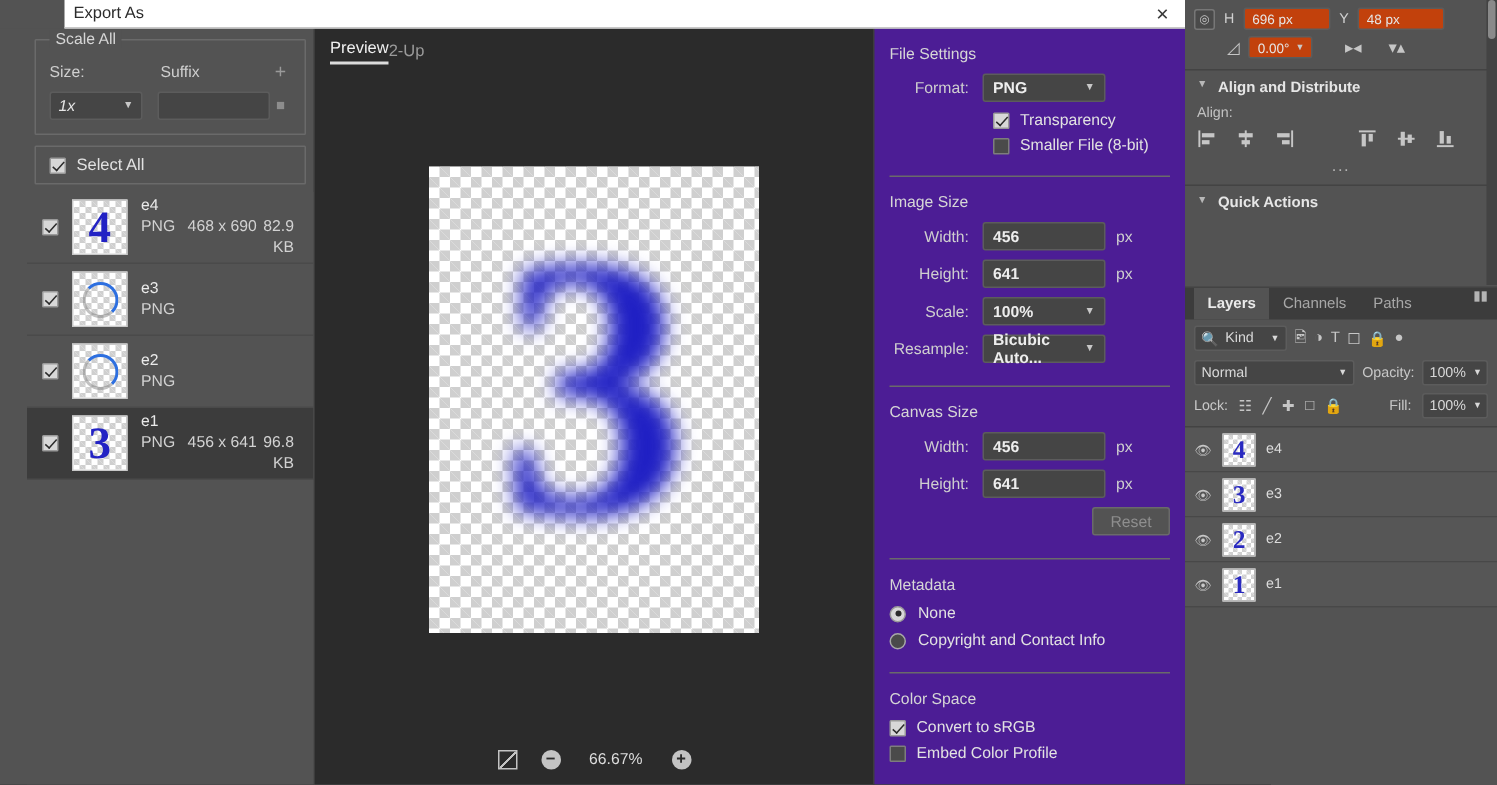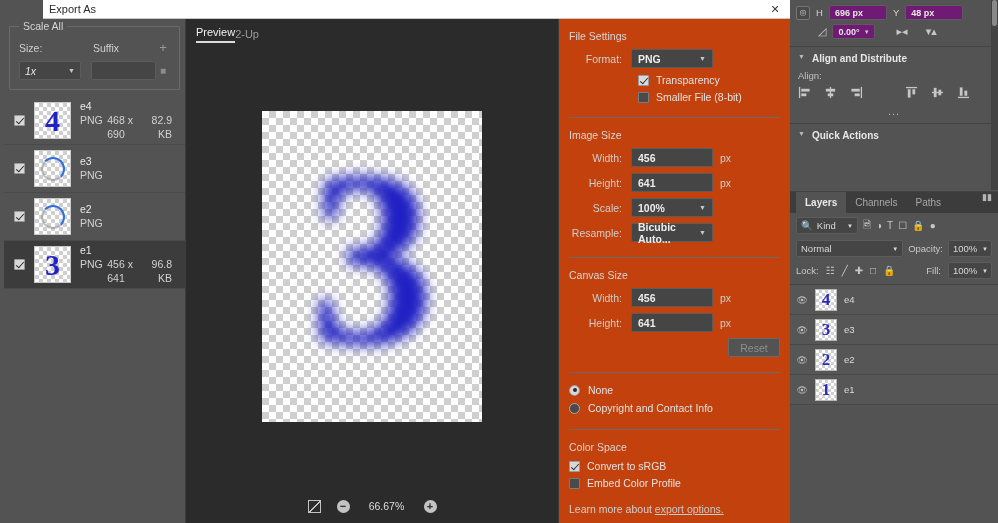--- a/index.html
+++ b/index.html
@@ -31,25 +31,25 @@
   #titlebar .xbtn {
     position: absolute; right: 4px; top: 0px;
     width: 22px; height: 19px;
     display: flex; align-items: center; justify-content: center;
     color: #3a3a3a; font-size: 11px; cursor: pointer;
   }
   #dialog-body { flex: 1; display: flex; min-height: 0; }
 
   
   #leftcol {
-    width: 186px; flex: none;
+    width: 210px; flex: none;
     background: #535353;
     border-right: 1px solid #3c3c3c;
     display: flex; flex-direction: column;
-    padding: 7px 5px 0 9px;
+    padding: 7px 5px 0 23px;
   }
   .grp {
     border: 1px solid #6a6a6a;
     border-radius: 1px;
     position: relative;
     padding: 13px 9px 9px 9px;
     margin-bottom: 7px;
   }
   .grp > .glab {
     position: absolute; top: -7px; left: 9px;
@@ -184,21 +184,21 @@
   }
   .circ-ic {
     width: 13px; height: 13px; border-radius: 50%;
     background: #c3c3c3; color: #2b2b2b;
     display: flex; align-items: center; justify-content: center;
     font-size: 11px; font-weight: bold; line-height: 1; cursor: pointer;
   }
 
   
   #settings {
-    flex: 1; background: #c2410c;
+    flex: 1; background: #4c1d95;
     padding: 7px 10px 0 10px;
     display: flex; flex-direction: column;
     overflow: hidden;
   }
   .sgrp {
     border-top: 1px solid #6a6a6a;
     position: relative;
     padding: 11px 0 9px 0;
   }
   .sgrp:first-child { border-top: none; padding-top: 4px; }
@@ -256,23 +256,23 @@
   }
   .optbar { padding: 3px 0 5px 0; border-bottom: 1px solid #434343; background: #535353; }
   .optline { display: flex; align-items: center; gap: 6px; padding: 2px 6px; }
   .obadge {
     width: 14px; height: 14px; border: 1px solid #777; border-radius: 2px;
     background: #4a4a4a; color: #c8c8c8;
     display: flex; align-items: center; justify-content: center; font-size: 8px;
   }
   .olbl { font-size: 9.5px; color: #d0d0d0; }
   .ofld {
-    background: #701a75; border: 1px solid #5c5c5c; border-radius: 2px;
+    background: #c2410c; border: 1px solid #5c5c5c; border-radius: 2px;
     height: 15px; padding: 0 5px; min-width: 58px;
-    display: flex; align-items: center; font-size: 9px; color: #e6e6e6; font-weight: bold;
+    display: flex; align-items: center; font-size: 9px; color: #e6e6e6;
   }
   .ofld.sm { min-width: 40px; }
   .ofld.withcv { position: relative; padding-right: 14px; }
   .ofld .cvx { position: absolute; right: 4px; font-size: 6px; color: #c8c8c8; }
   .oicon { color: #c6c6c6; font-size: 11px; display: flex; align-items: center; }
 
   .psec { border-bottom: 1px solid #434343; }
   .psec-hd { display: flex; align-items: flex-start; gap: 7px; padding: 6px 8px; }
   .caret { font-size: 7px; color: #b8b8b8; }
   .psec-t { font-size: 10px; color: #e6e6e6; font-weight: bold; }
@@ -367,20 +367,24 @@
             <span>1x</span>
             <span class="cv">▼</span>
           </div>
           <div class="txtin">
             <span></span>
           </div>
           <span class="trash">■</span>
         </div>
       </div>
 
+      <div class="selall">
+        <span class="cb on"></span>
+        <span class="t">Select All</span>
+      </div>
 
       <div id="assetlist">
           <div class="arow">
             <span class="cb on"></span>
             <div class="thumb">
               <div class="checker"></div>
               <div class="thumbnum">4</div>
             </div>
             <div class="ainfo">
               <div class="aname">e4</div>
@@ -525,20 +529,21 @@
             <span>641</span>
           </div>
           <span class="unit">px</span>
         </div>
         <div class="frow">
           <span class="resetbtn">Reset</span>
         </div>
       </div>
 
       <div class="sgrp">
+        <span class="slab">Metadata</span>
         <div class="radrow">
           <span class="rad on"></span>
           <span class="t">None</span>
         </div>
         <div class="radrow">
           <span class="rad"></span>
           <span class="t">Copyright and Contact Info</span>
         </div>
       </div>
 

